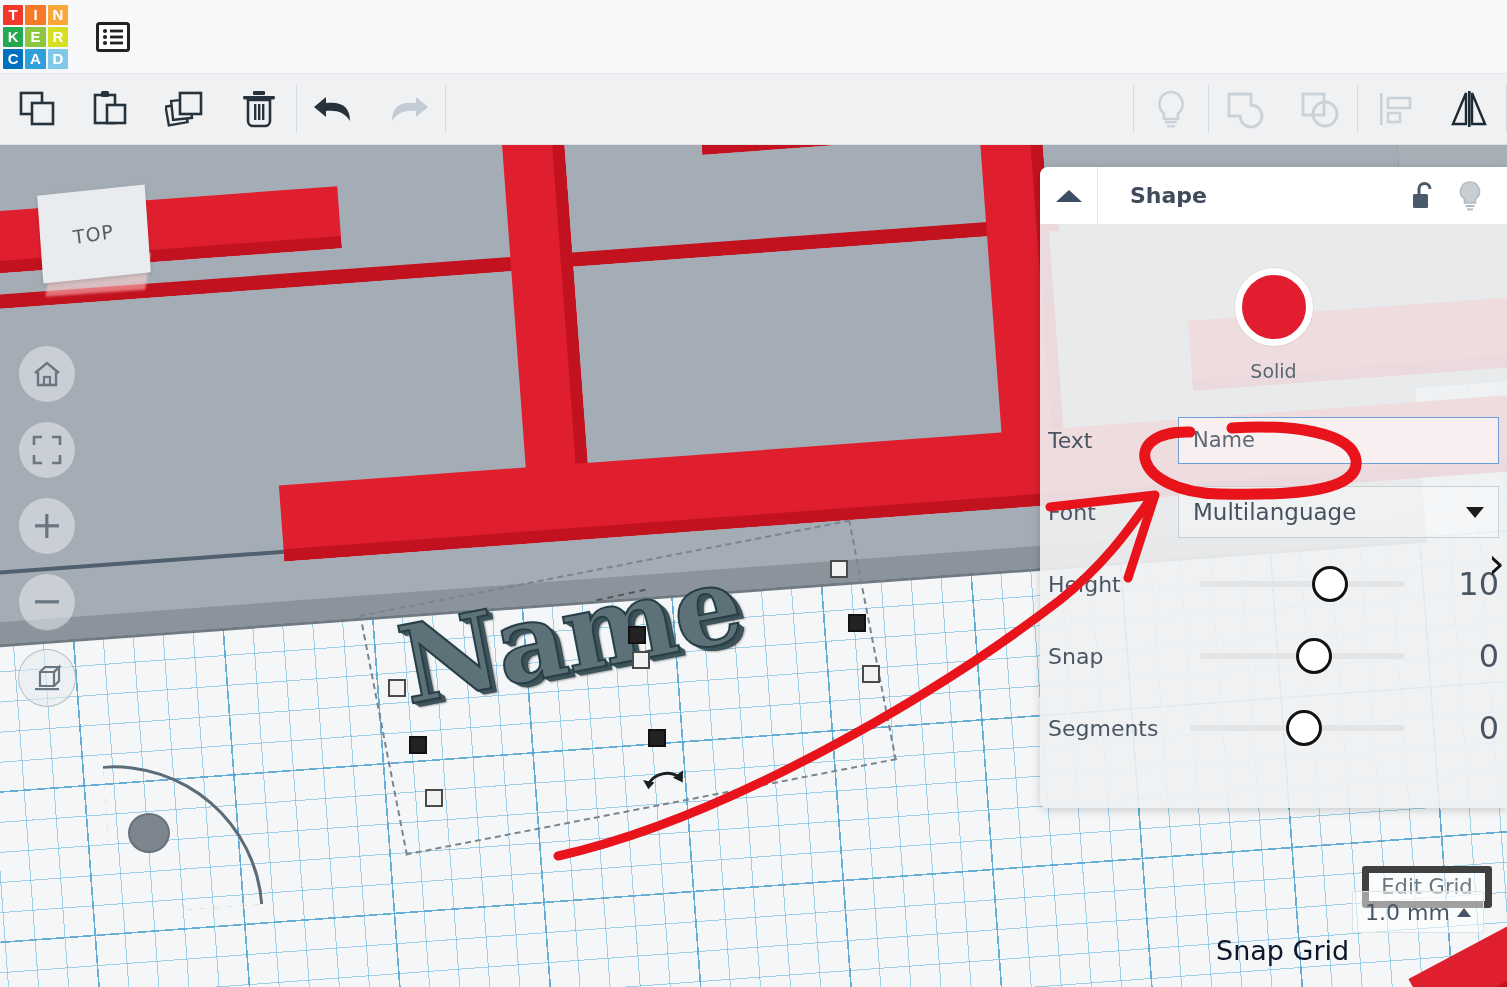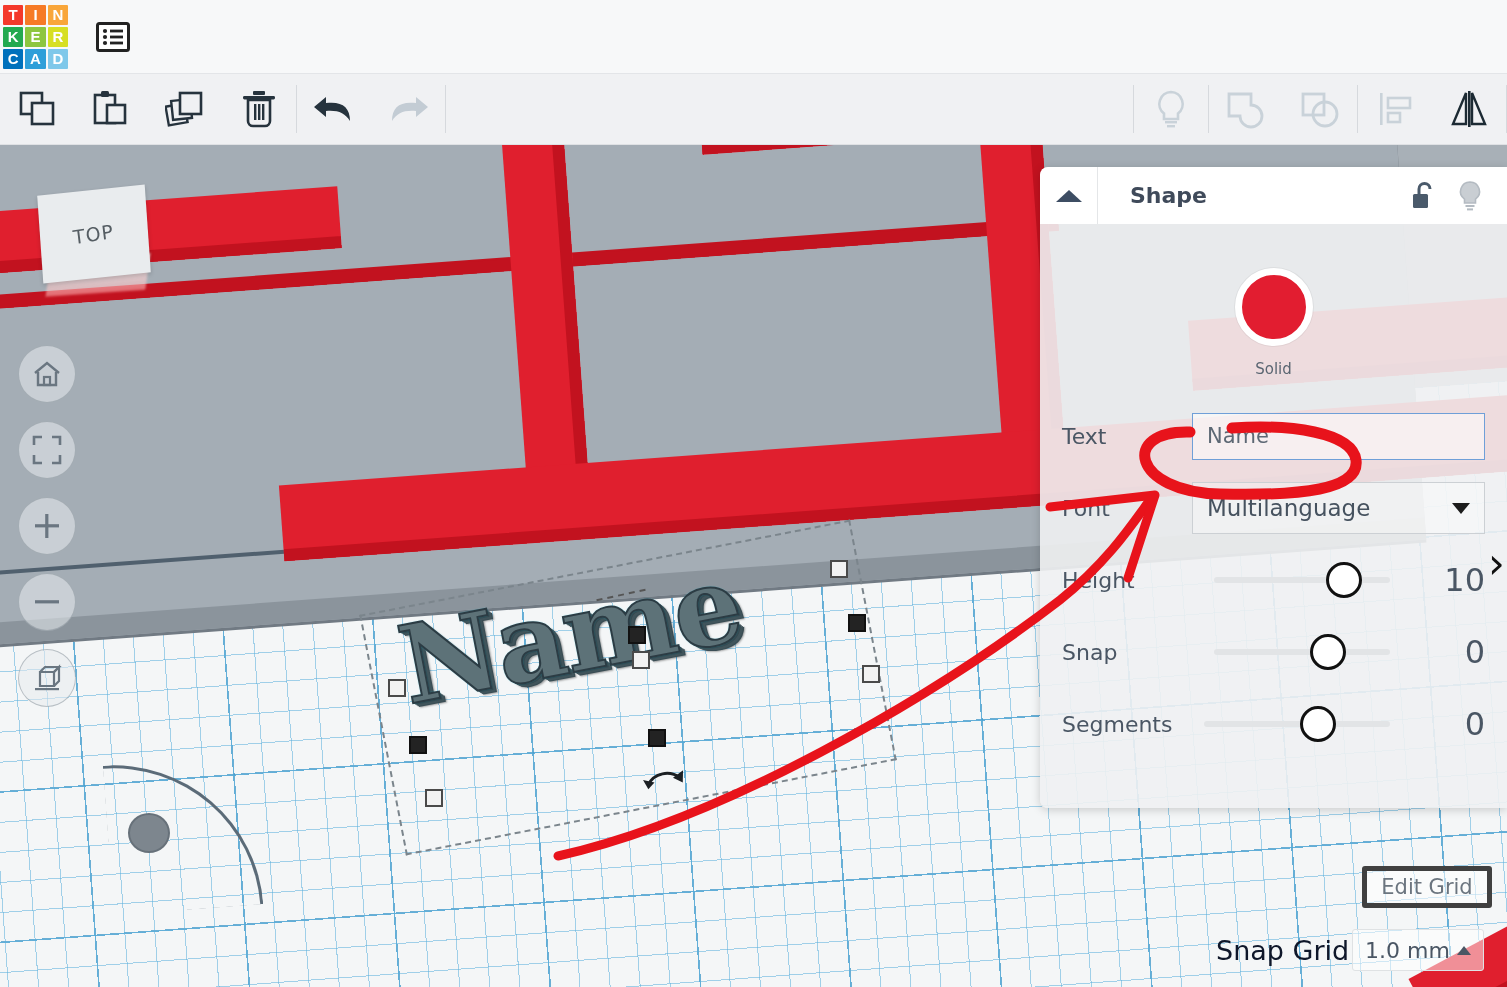--- a/index.html
+++ b/index.html
@@ -199,24 +199,24 @@
   .mode { display: flex; flex-direction: column; align-items: center; gap: 14px; }
   .swatch { width: 78px; height: 78px; border-radius: 50%; }
   .swatch.solid {
     background: #e21d30; border: 7px solid #fff;
     box-shadow: 0 0 0 1px rgba(0,0,0,.05);
   }
   .swatch.hole {
     background: repeating-linear-gradient(135deg,#bcbfc2 0 9px,#9fa3a7 9px 18px);
     border: 5px solid #fff; box-shadow: 0 0 0 3px #4b8fdb;
   }
-  .mode-label { font-size: 15px; color: #5a6672; font-family:"DejaVu Sans",sans-serif; }
+  .mode-label { font-size: 19px; color: #5a6672; font-family:"DejaVu Sans",sans-serif; }
 
   .rows { margin-top: 34px; }
-  .row { display: flex; align-items: center; height: 48px; margin-bottom: 24px; padding: 0 22px; }
+  .row { display: flex; align-items: center; height: 48px; margin-bottom: 24px; padding: 0 8px; }
   .row-label {
     width: 130px; font-size: 22px; color: #4a5664;
     font-family: "DejaVu Sans", sans-serif;
   }
   .txtfield {
     flex: 1; height: 47px; background: rgba(255,255,255,.55);
     border: 1px solid #6f9fd8; display: flex; align-items: center;
     padding: 0 14px; font-size: 21px; color: #5d6874;
     font-family: "DejaVu Sans", sans-serif;
   }
@@ -236,30 +236,30 @@
     background: #fff; border: 3px solid #111;
   }
   .val {
     position: absolute; right: 0; width: 80px; text-align: right;
     font-size: 32px; color: #4a5664; font-family: "DejaVu Sans", sans-serif;
   }
 
   
   .editgrid {
     position: absolute; left: 1362px; top: 866px; width: 130px; height: 42px;
-    background: rgba(255,255,255,.55); border: 5px solid #404040; border-radius: 3px;
+    background: rgba(255,255,255,.55); border: 7px solid #404040; border-radius: 3px;
     display: flex; align-items: center; justify-content: center;
     font-size: 21px; color: #6b757f; font-family: "DejaVu Sans", sans-serif;
   }
   .snaplabel {
     position: absolute; left: 1216px; top: 935px;
     font-size: 27px; color: #0f172a; font-family: "DejaVu Sans", sans-serif;
   }
   .snapbox {
-    position: absolute; left: 1352px; top: 929px; width: 132px; height: 42px;
+    position: absolute; left: 1352px; top: 891px; width: 132px; height: 42px;
     background: rgba(255,255,255,.5); border: 1px solid #dfe2e4; border-radius: 3px;
     display: flex; align-items: center; padding: 0 12px;
     font-size: 22px; color: #4a5664; font-family: "DejaVu Sans", sans-serif;
     justify-content: space-between;
   }
   .snapcaret { width: 0; height: 0; border-left: 7px solid transparent;
                border-right: 7px solid transparent; border-bottom: 9px solid #4a5664; }
   .edge-chev {
     position: absolute; left: 1488px; top: 543px;
     font-size: 42px; color: #111; font-family: "DejaVu Sans", sans-serif;

